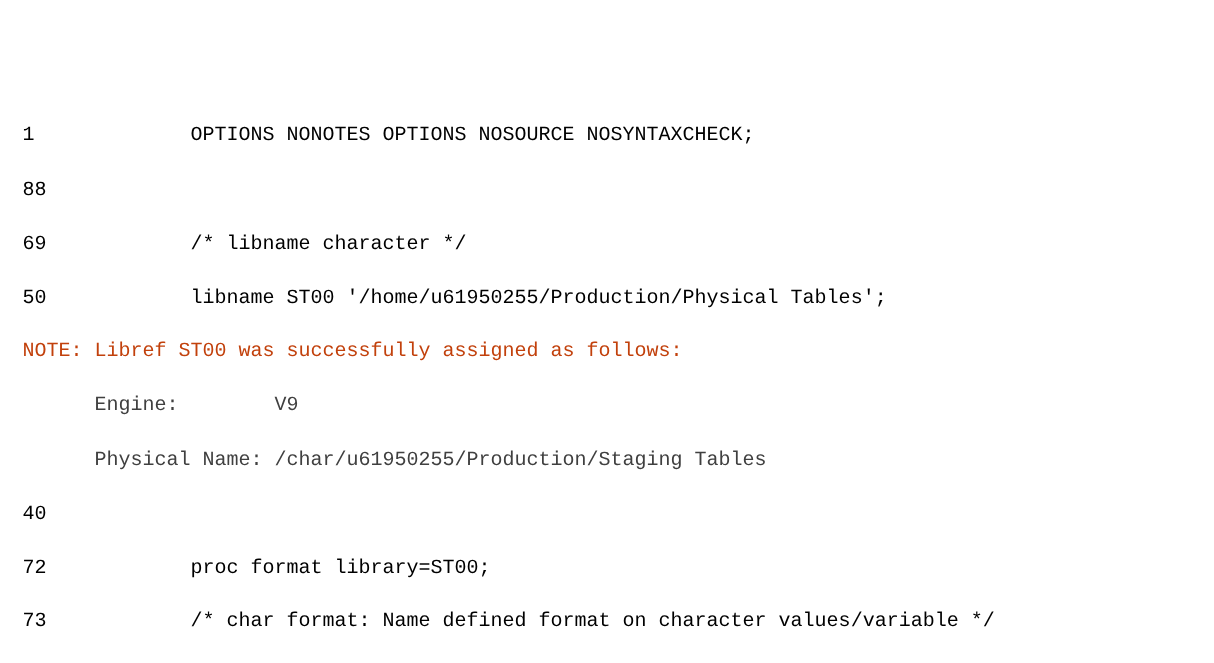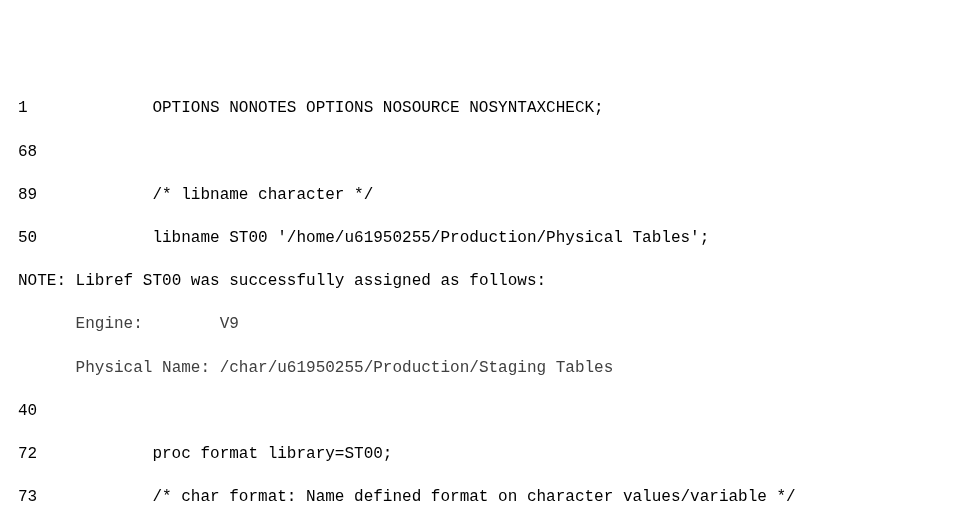--- a/index.html
+++ b/index.html
@@ -8,31 +8,31 @@
     font-family: Consolas, "Courier New", monospace;
     font-size: 16px;
     line-height: 1.35;
     background: #fff;
     color: #000;
     white-space: pre;
   }
   .line { display: block; }
   .num { display: inline-block; width: 5ch; }
   .code { color: #000; }
-  .note { color: #000000; }
+  .note { color: #c2410c; }
   .indent-note { color: #404040; }
 </style>
 </head>
 <body>
 
 
 
 <span class="line"><span class="num code">1</span><span class="code">         OPTIONS NONOTES OPTIONS NOSOURCE NOSYNTAXCHECK;</span></span>
-<span class="line"><span class="num code">68</span><span class="code">         </span></span>
-<span class="line"><span class="num code">89</span><span class="code">         /* libname character */</span></span>
+<span class="line"><span class="num code">88</span><span class="code">         </span></span>
+<span class="line"><span class="num code">69</span><span class="code">         /* libname character */</span></span>
 <span class="line"><span class="num code">50</span><span class="code">         libname ST00 '/home/u61950255/Production/Physical Tables';</span></span>
 <span class="line note">NOTE: Libref ST00 was successfully assigned as follows:</span>
 <span class="line indent-note">      Engine:        V9</span>
 <span class="line indent-note">      Physical Name: /char/u61950255/Production/Staging Tables</span>
 <span class="line"><span class="num code">40</span><span class="code">         </span></span>
 <span class="line"><span class="num code">72</span><span class="code">         proc format library=ST00;</span></span>
 <span class="line"><span class="num code">73</span><span class="code">         /* char format: Name defined format on character values/variable */</span></span>
 
 
 

